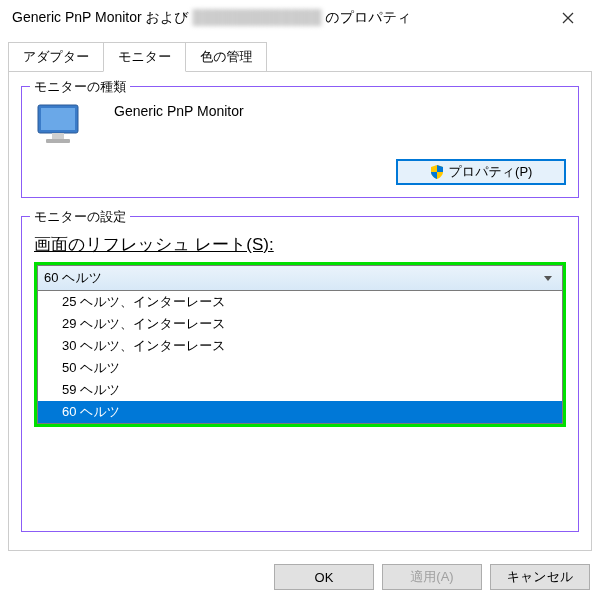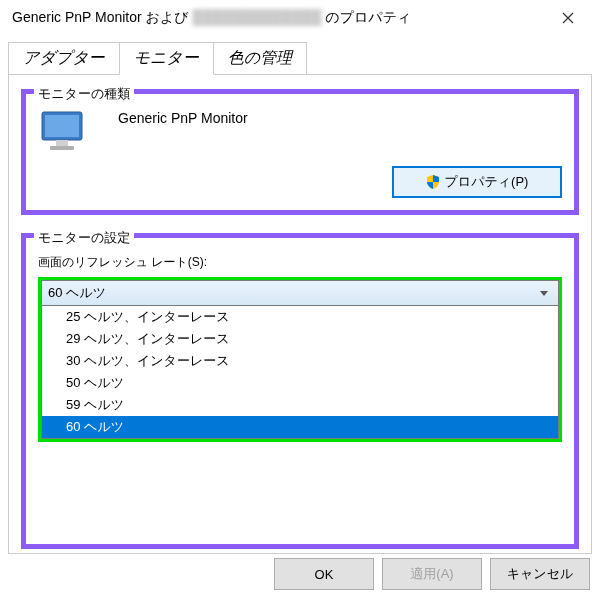--- a/index.html
+++ b/index.html
@@ -33,73 +33,72 @@
       border-bottom: none;
       position: relative;
     }
     .tab {
       padding: 5px 14px;
       border: 1px solid #ccc;
       border-bottom: none;
       background: #fff;
       margin-right: -1px;
       cursor: pointer;
-      font-size: 16px;
+      font-size: 13px;
       color: #000;
       position: relative;
-      font-style: italic;
     }
     .tab.active {
       background: #fff;
       border-bottom: 1px solid #fff;
       z-index: 2;
     }
     .tab-content {
       border: 1px solid #ccc;
       margin: 0 8px;
       padding: 14px 12px;
       position: relative;
       top: -1px;
       height: 480px;
     }
     .groupbox {
-      border: 5px solid #8b5cf6;
+      border: 1px solid #8b5cf6;
       position: relative;
       padding: 16px 12px 12px 12px;
       margin-bottom: 18px;
     }
     .groupbox-title {
       position: absolute;
       top: -9px; left: 8px;
       background: #fff;
       padding: 0 4px;
       font-size: 13px;
     }
     .monitor-row { display: flex; gap: 32px; }
     .monitor-icon { width: 48px; height: 42px; }
     .monitor-name { font-size: 14px; }
     .prop-btn-row { display: flex; justify-content: flex-end; margin-top: 14px; }
     .btn {
       min-width: 90px;
-      height: 32px;
+      height: 26px;
       border: 1px solid #adadad;
       background: #e1e1e1;
       font-size: 13px;
       cursor: pointer;
       display: inline-flex; align-items: center; justify-content: center;
       padding: 0 12px;
     }
     .btn.highlight {
       border: 2px solid #0078d7;
       background: #e5f1fb;
       min-width: 170px;
     }
     .btn.disabled { color: #a0a0a0; cursor: default; }
     .shield { width: 14px; height: 14px; margin-right: 5px; }
-    .label { font-size: 12px; margin-bottom: 6px; display: block; }
+    .label { font-size: 17px; margin-bottom: 6px; display: block; text-decoration: underline; }
     .combo-wrap {
       border: 3px solid #00e000;
       padding: 0;
     }
     .combo {
       height: 26px;
       border: 1px solid #7a7a7a;
       background: linear-gradient(#eaf3fb, #d7e8f7);
       display: flex; align-items: center;
       padding: 0 6px;

